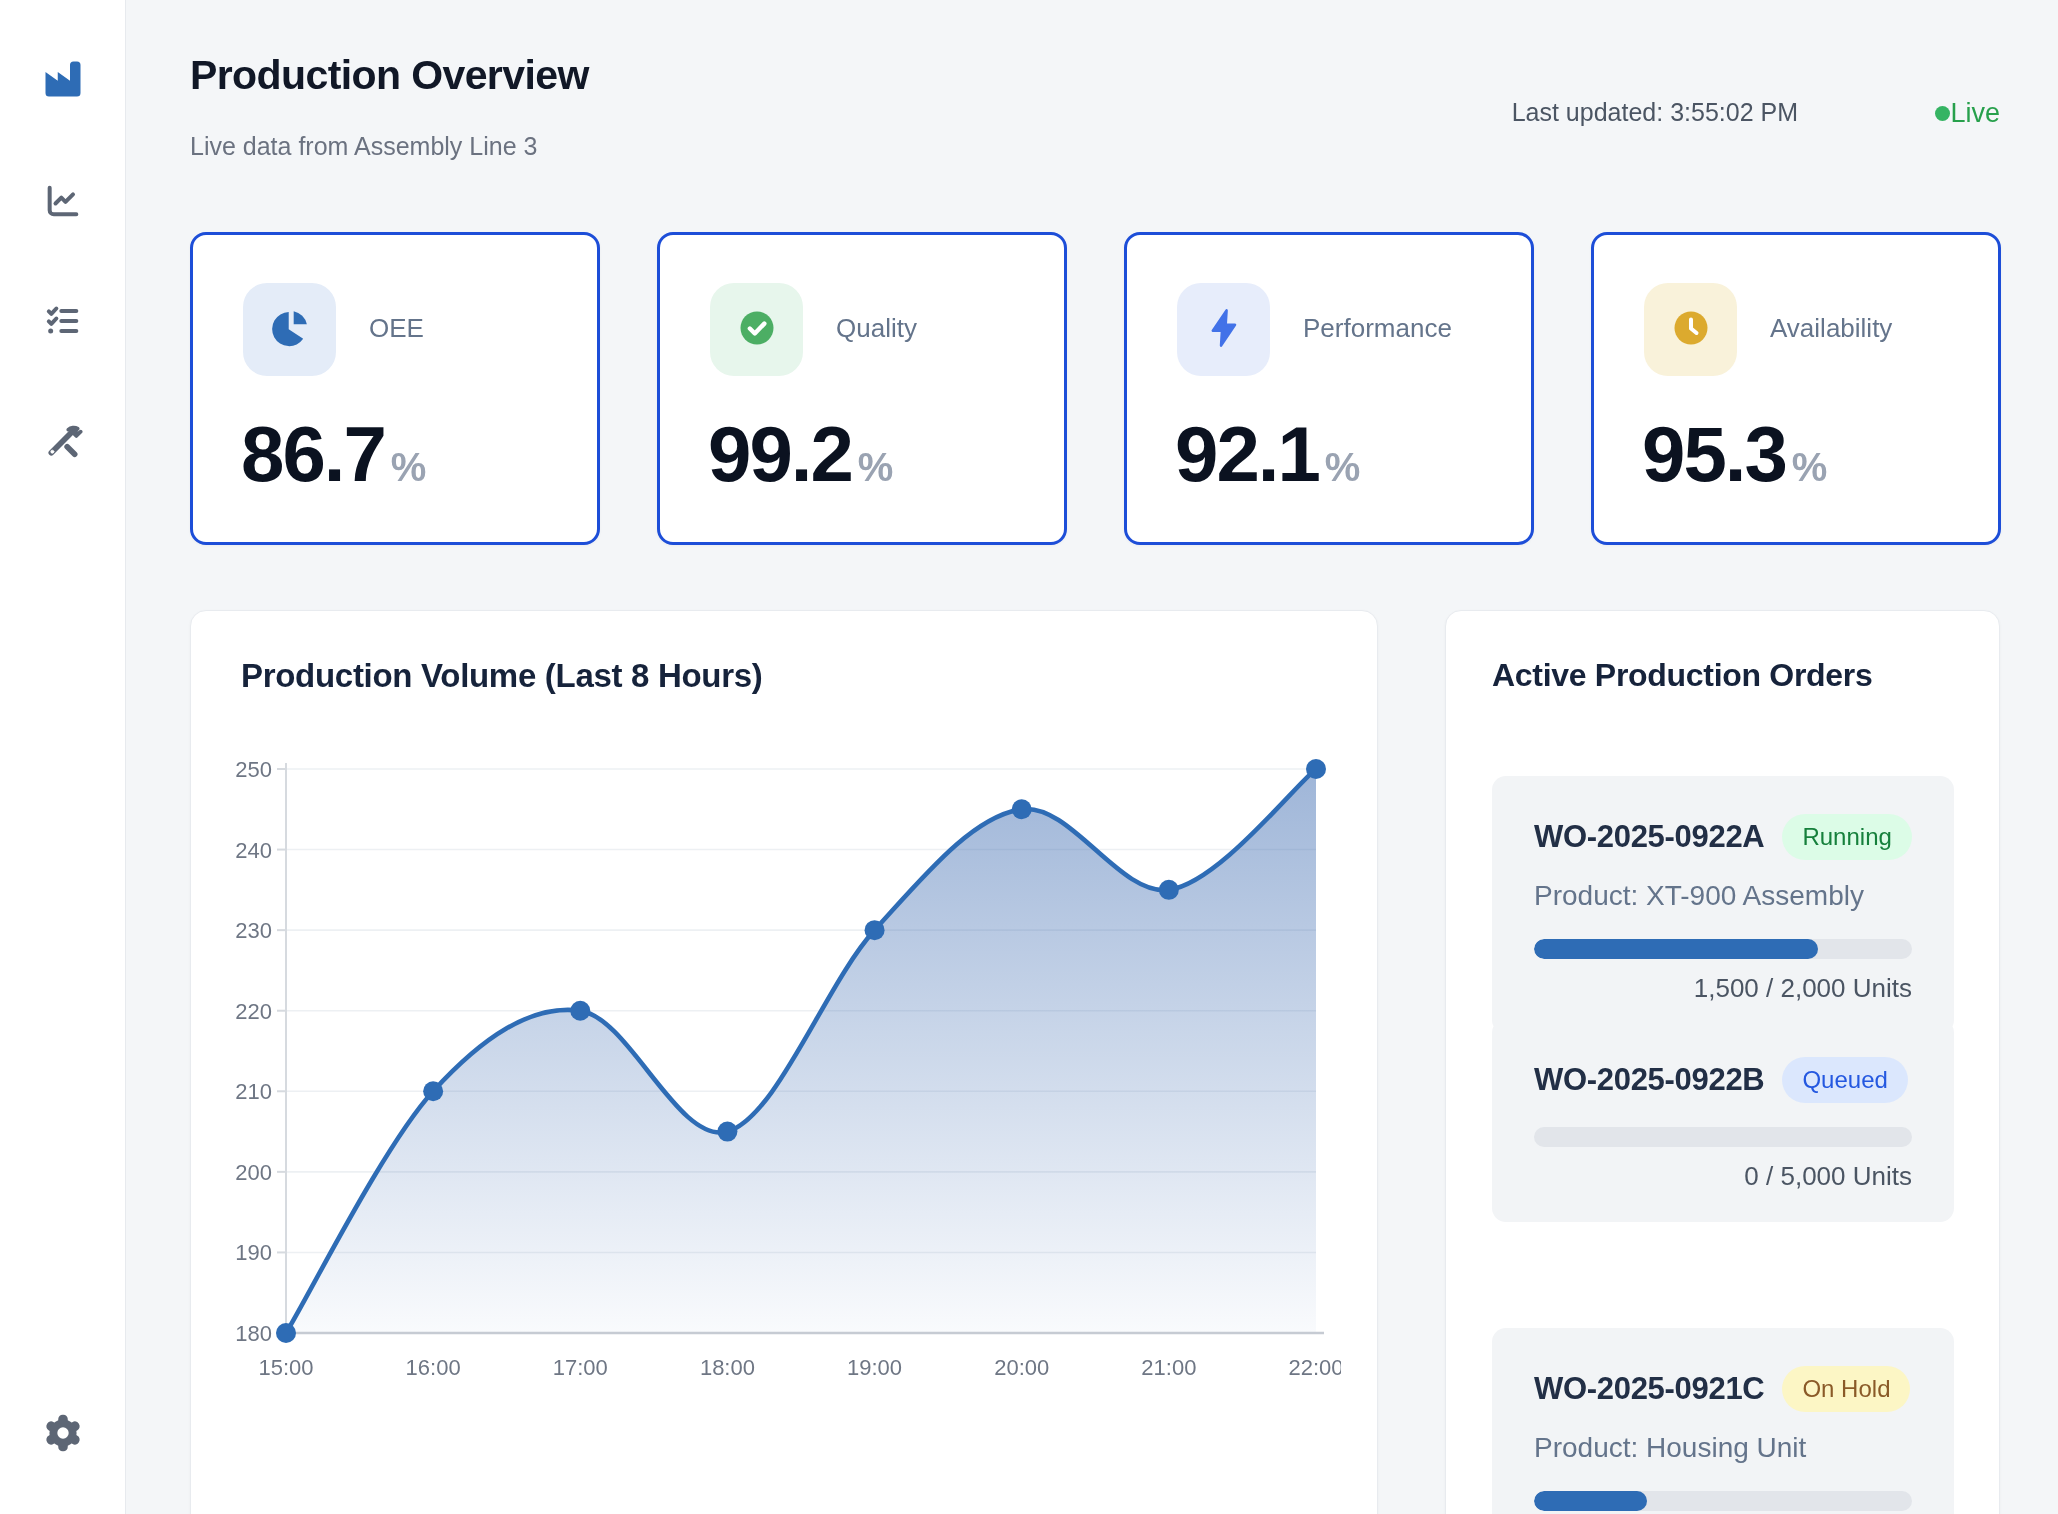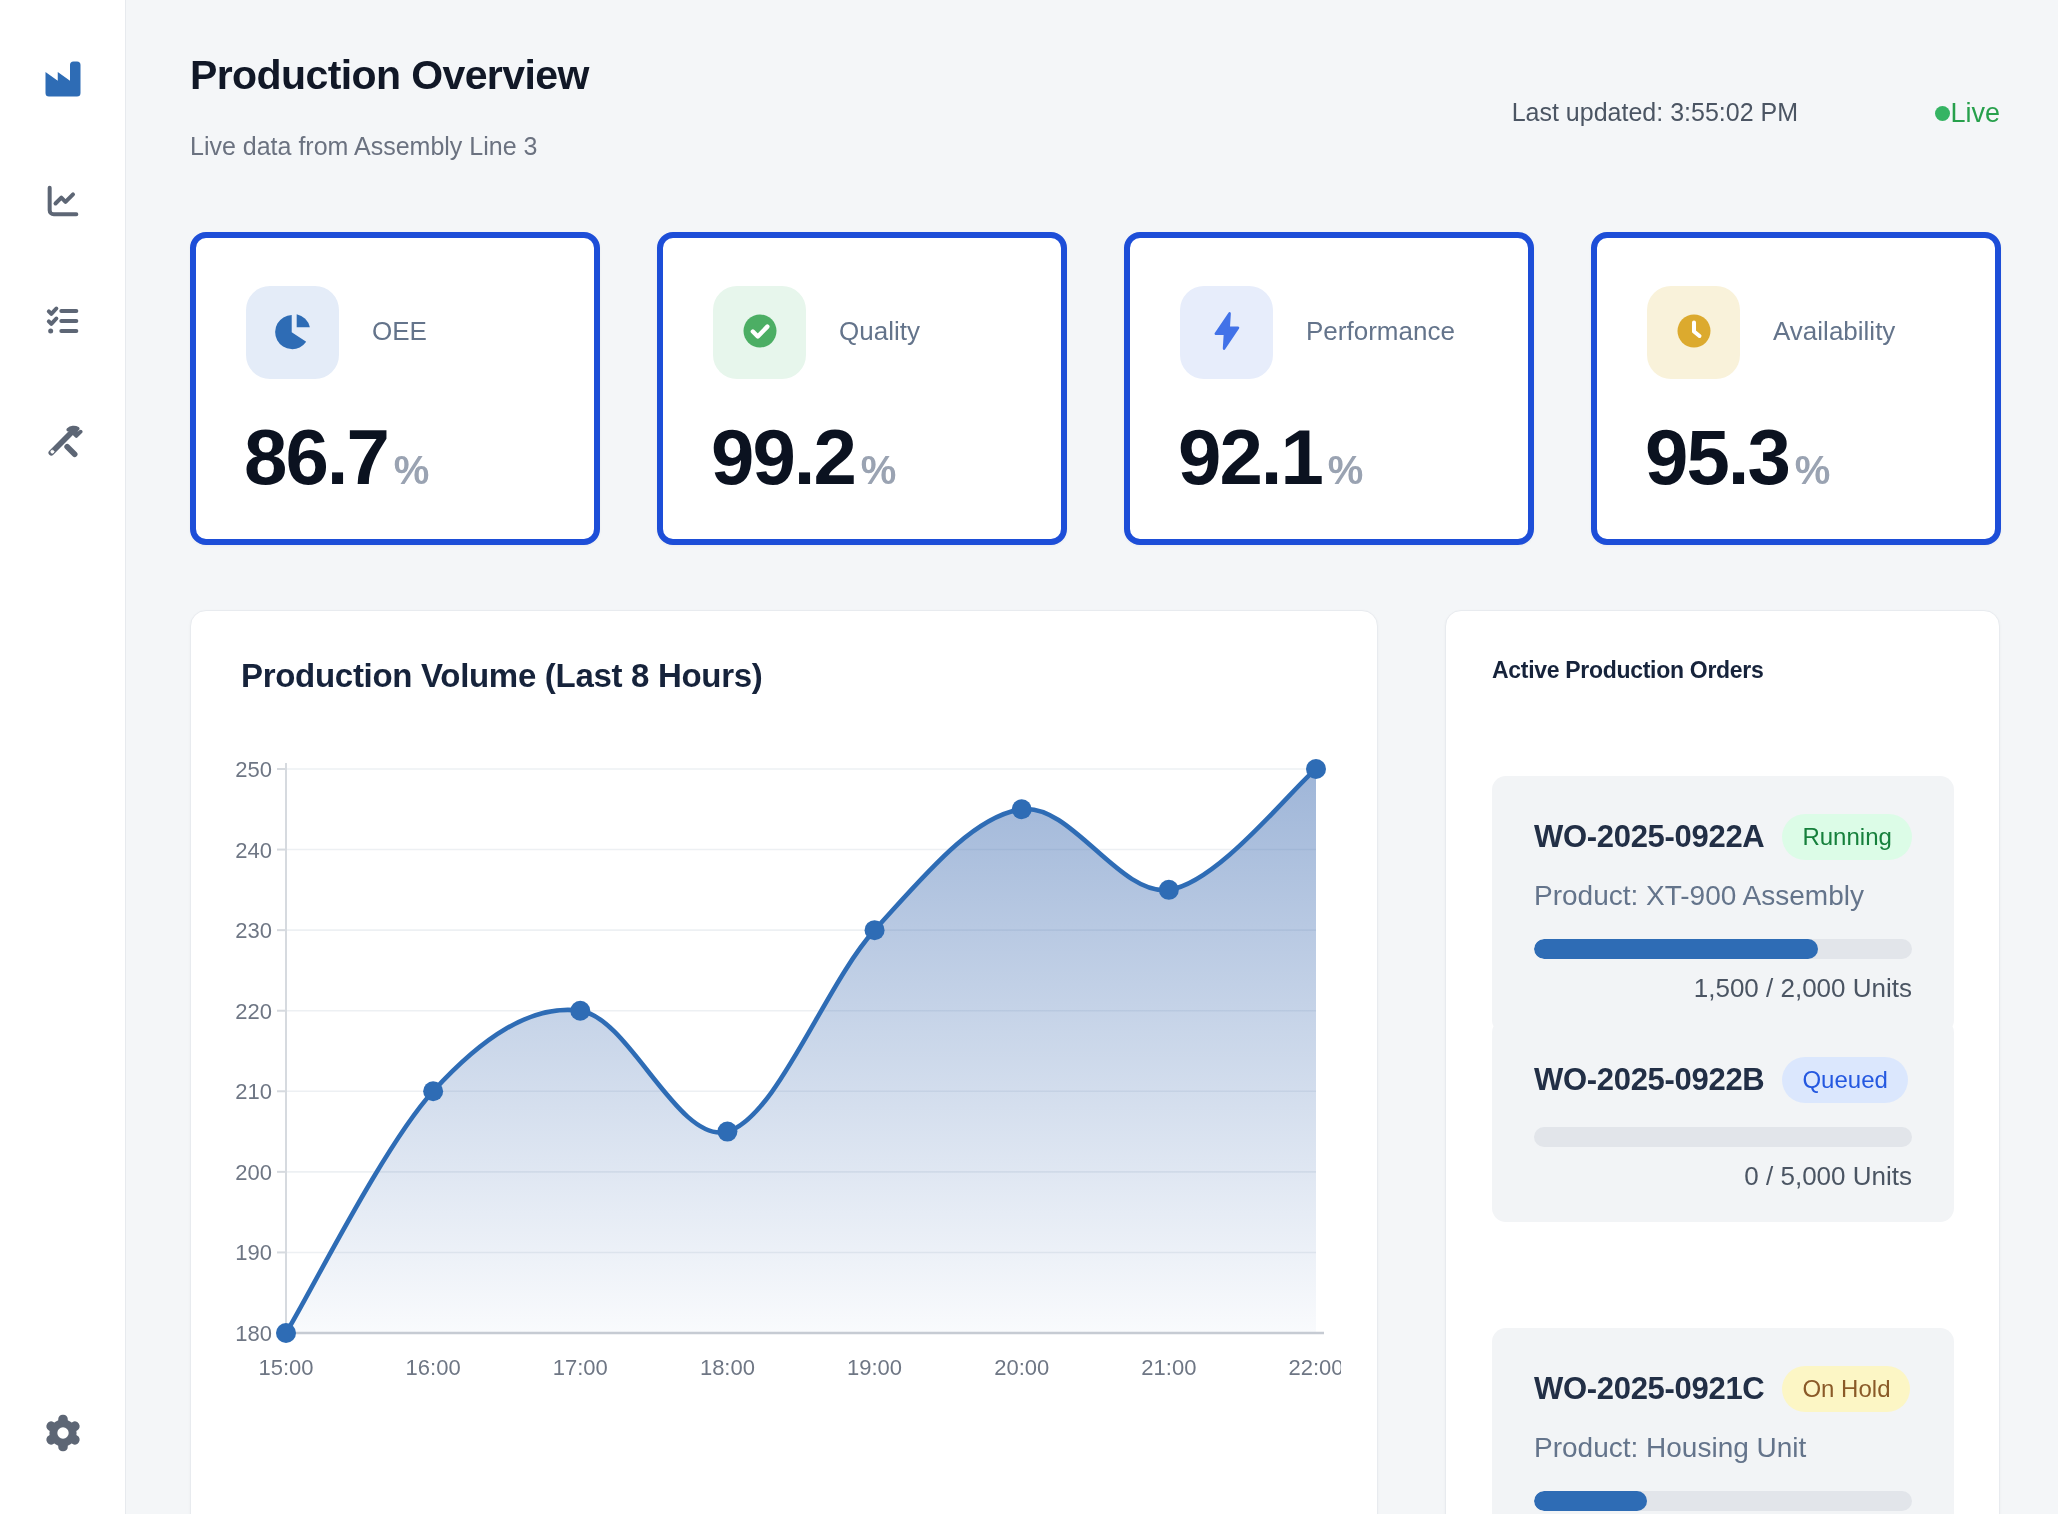--- a/index.html
+++ b/index.html
@@ -21,21 +21,21 @@
   .main{position:absolute;left:126px;top:0;width:1932px;height:1264px;}
   .page-title{position:absolute;left:64px;top:52px;font-size:41px;font-weight:700;color:#111827;letter-spacing:-0.6px;}
   .page-subtitle{position:absolute;left:64px;top:132px;font-size:25px;color:#6b7280;}
   .updated{position:absolute;top:98px;right:260px;font-size:25px;color:#4b5563;}
   .live-wrap{position:absolute;top:98px;right:58px;display:flex;align-items:center;}
   .live-dot{width:15px;height:15px;border-radius:50%;background:#35b463;}
   .live-label{font-size:27px;color:#27a04c;}
   
   .kpi-card{
     position:absolute;top:232px;width:410px;height:313px;background:#ffffff;
-    border:6px solid #1d4ed8;border-radius:16px;box-shadow:0 1px 3px rgba(16,24,40,0.04);
+    border:3px solid #1d4ed8;border-radius:16px;box-shadow:0 1px 3px rgba(16,24,40,0.04);
     box-sizing:border-box;
   }
   .kpi-tile{position:absolute;left:50px;top:48px;width:93px;height:93px;border-radius:24px;
     display:flex;align-items:center;justify-content:center;}
   .kpi-label{position:absolute;left:176px;top:78px;font-size:26px;color:#64748b;}
   .kpi-value-row{position:absolute;left:48px;top:180px;display:flex;align-items:baseline;}
   .kpi-value{font-size:78px;font-weight:800;color:#0b1220;letter-spacing:-2px;line-height:1;}
   .kpi-unit{font-size:40px;font-weight:600;color:#9aa3b2;margin-left:6px;}
   
   .chart-card{
@@ -44,21 +44,21 @@
     box-shadow:0 1px 3px rgba(16,24,40,0.04);
   }
   .chart-title{position:absolute;left:50px;top:46px;font-size:33px;font-weight:700;color:#16233b;letter-spacing:-0.3px;}
   .chart-holder{position:absolute;left:40px;top:130px;width:1110px;height:655px;}
   
   .orders-card{
     position:absolute;left:1319px;top:610px;width:555px;height:950px;background:#ffffff;
     border:1px solid #e8ebef;border-radius:16px;box-sizing:border-box;
     box-shadow:0 1px 3px rgba(16,24,40,0.04);
   }
-  .orders-title{position:absolute;left:46px;top:46px;font-size:23px;font-weight:700;color:#16233b;letter-spacing:-0.3px;}
+  .orders-title{position:absolute;left:46px;top:46px;font-size:32px;font-weight:700;color:#16233b;letter-spacing:-0.3px;}
   .order-card{
     position:absolute;left:46px;width:462px;background:#f2f4f6;border-radius:14px;
     box-sizing:border-box;padding:38px 42px 30px 42px;cursor:pointer;
   }
   .order-head{display:flex;align-items:center;gap:18px;}
   .order-id{font-size:31px;font-weight:700;color:#222f46;letter-spacing:-0.3px;white-space:nowrap;}
   .order-badge{font-size:24px;padding:9px 20px;border-radius:999px;white-space:nowrap;}
   .order-product{margin-top:16px;font-size:28px;color:#64748b;line-height:1.4;}
   .order-track{margin-top:24px;height:20px;border-radius:10px;background:#e2e5ea;overflow:hidden;}
   .order-fill{height:100%;border-radius:10px;background:#2e6cb5;}

